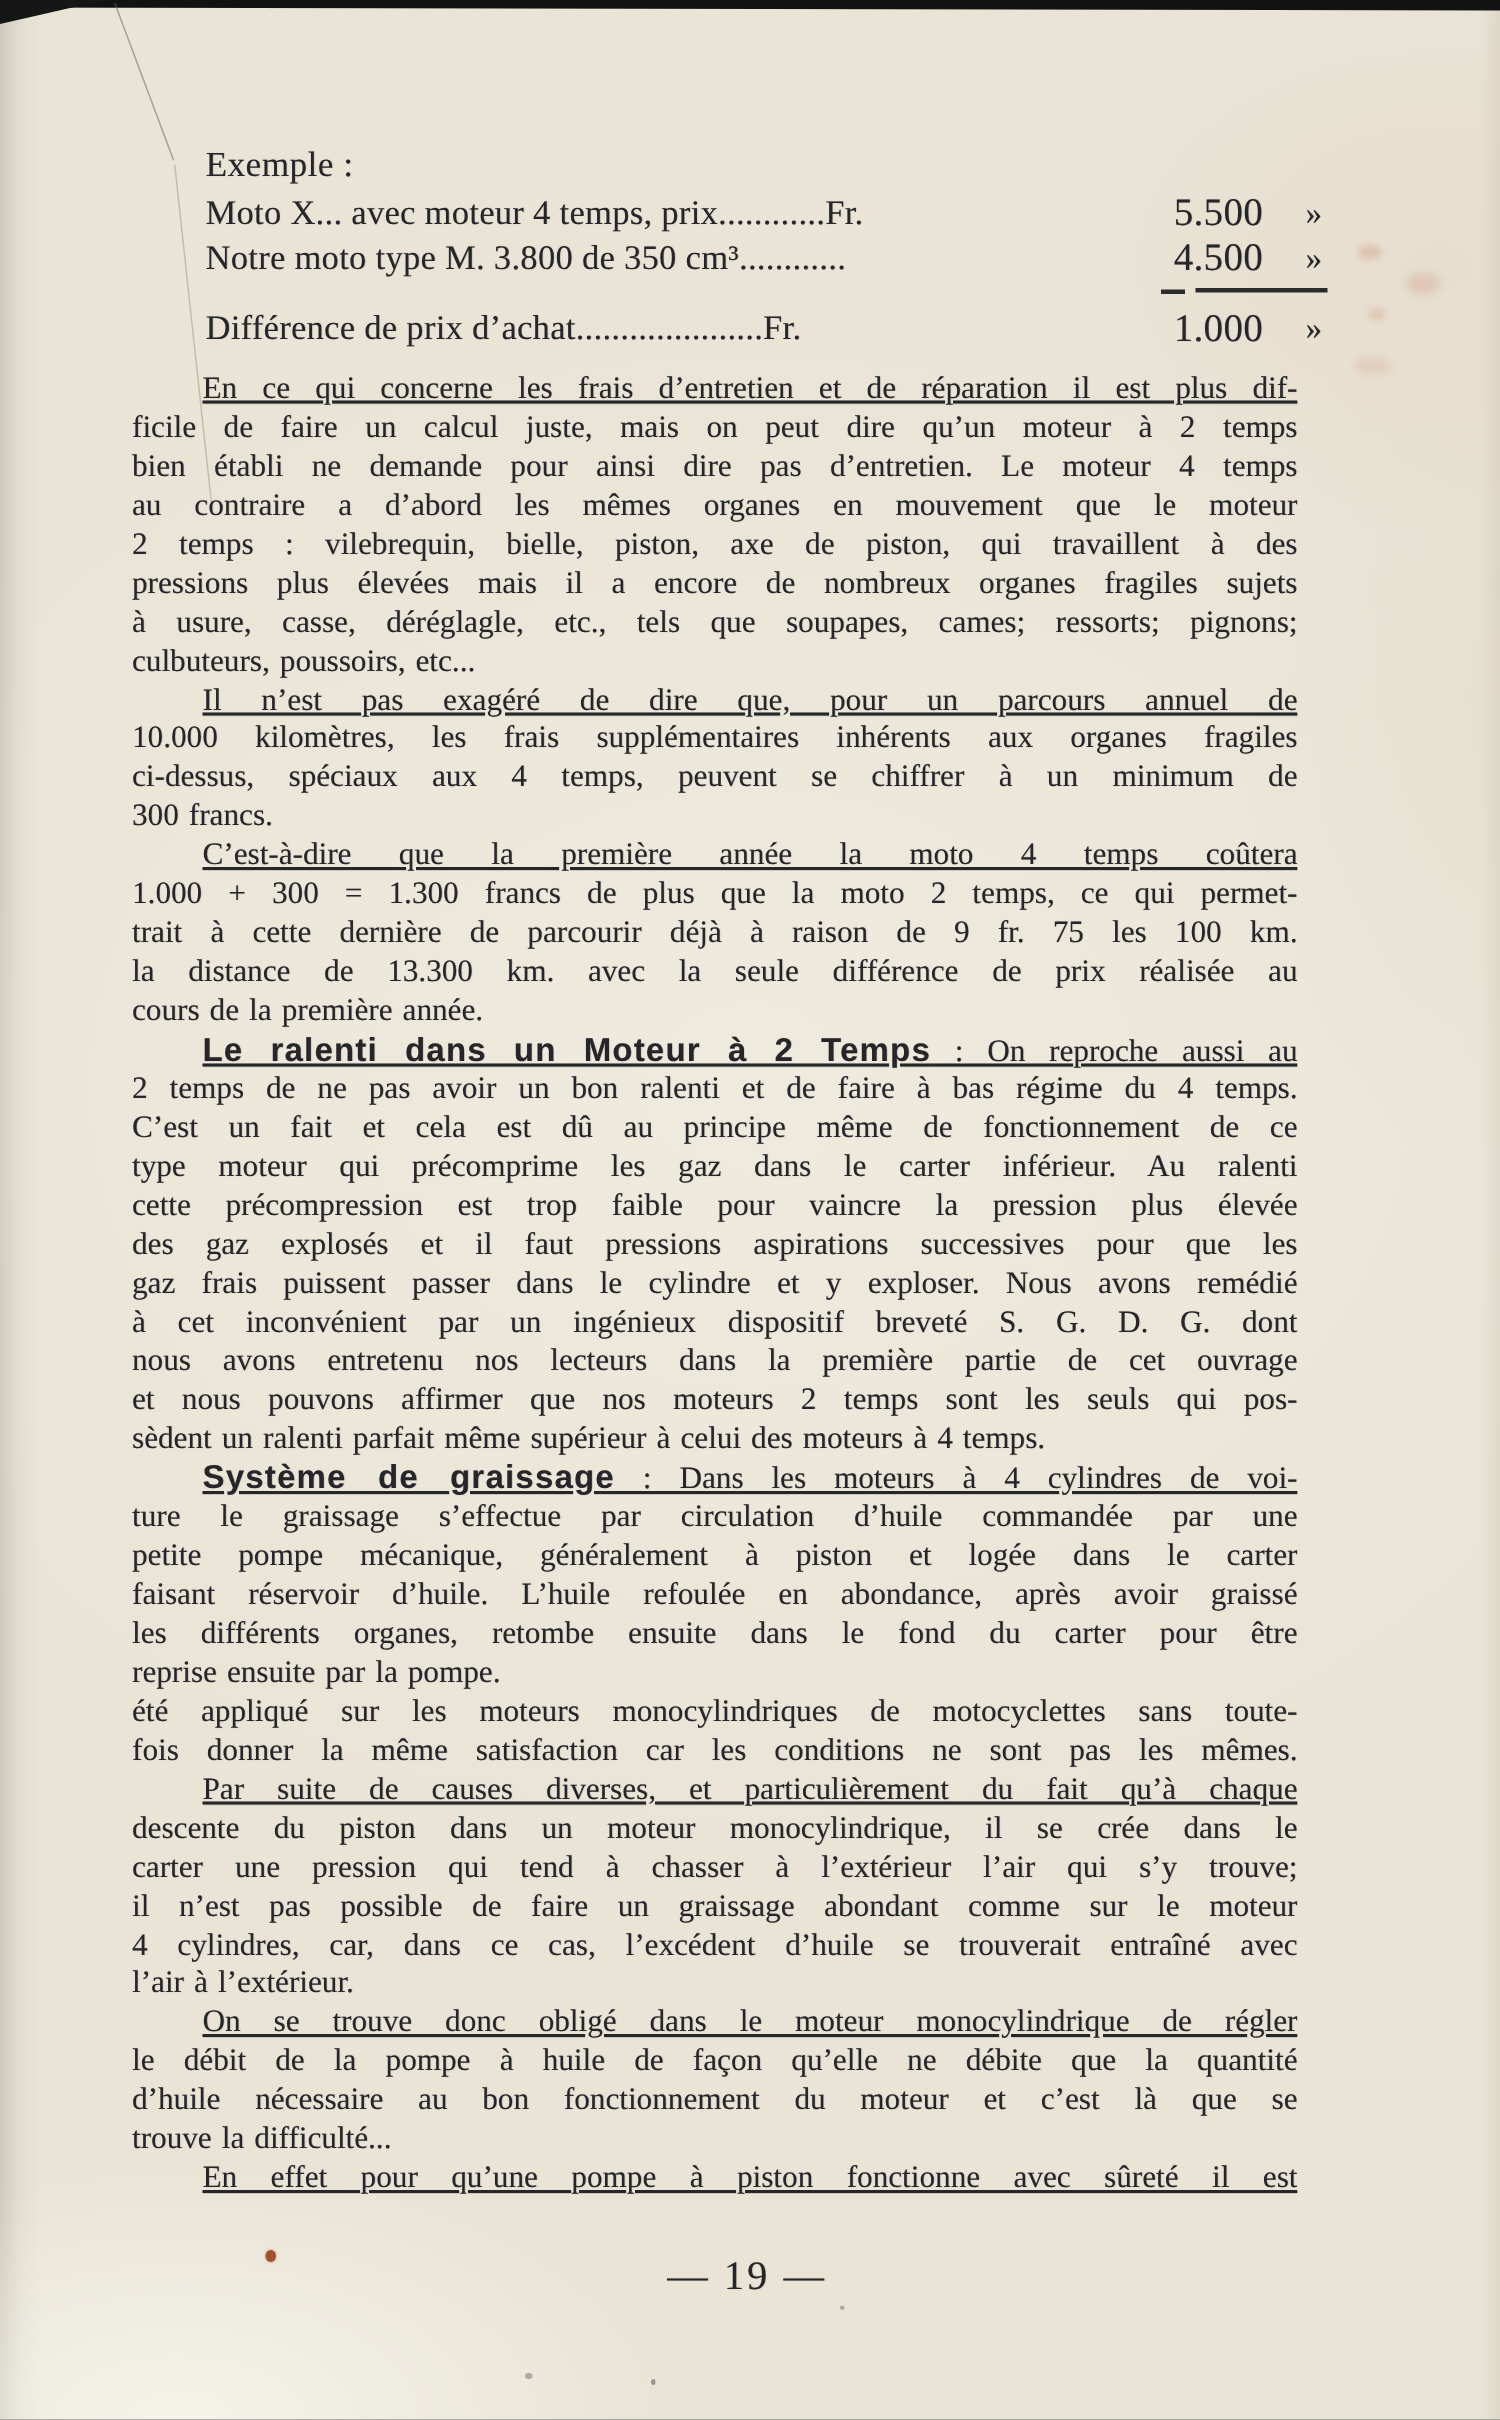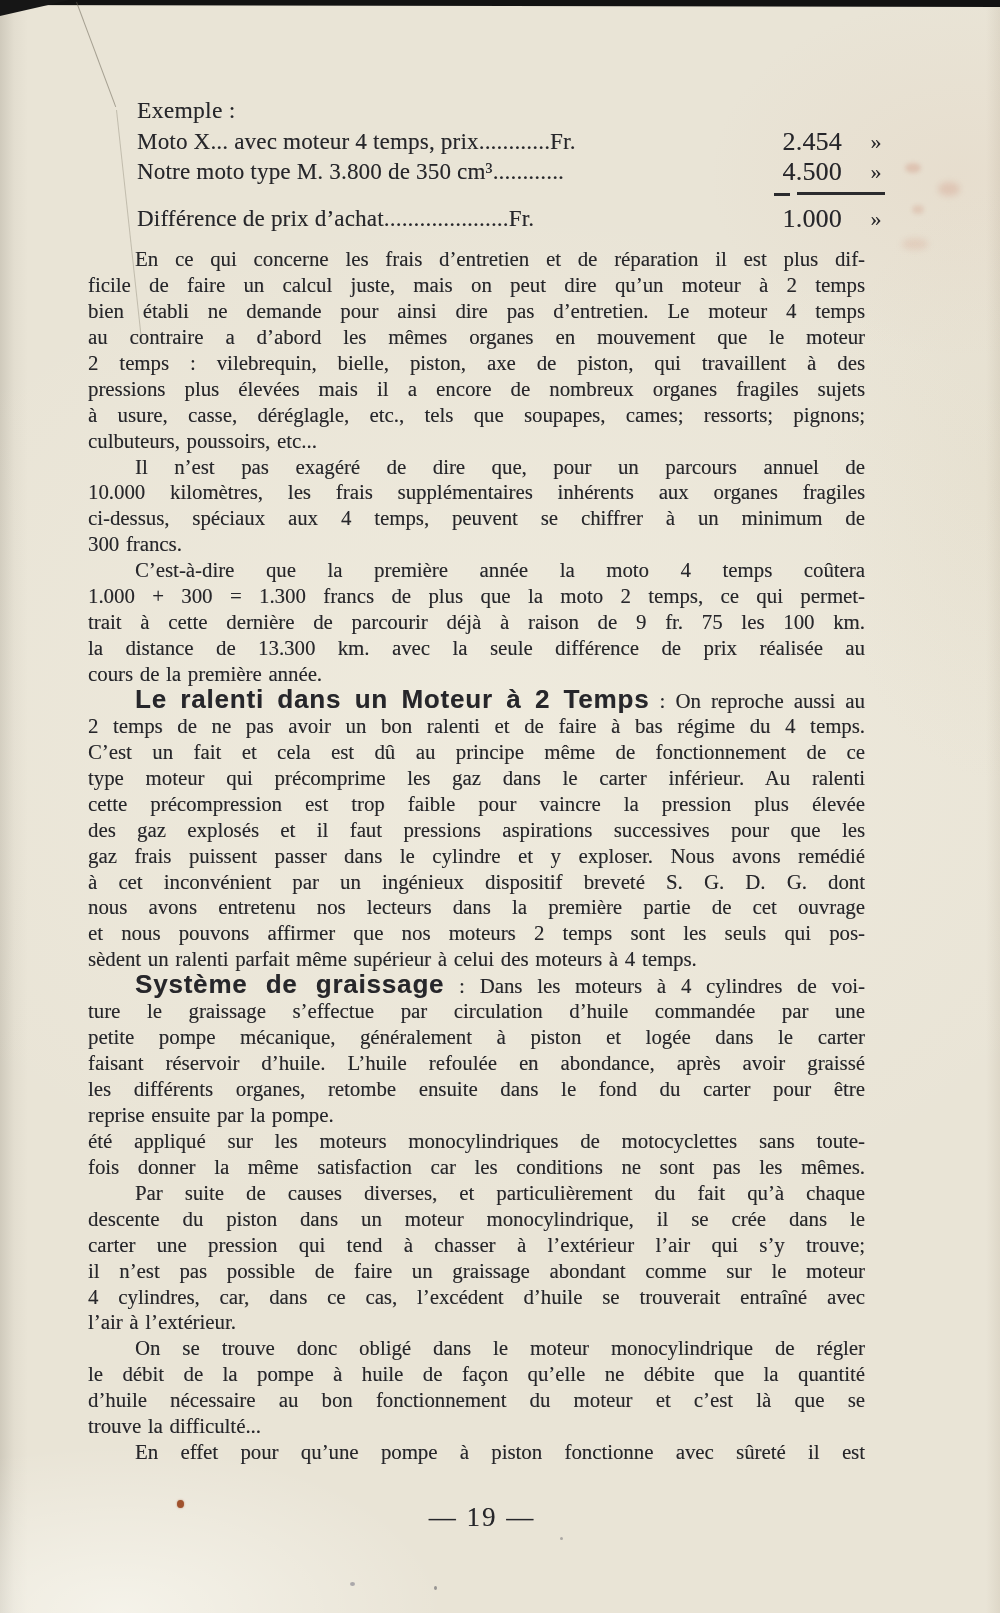--- a/index.html
+++ b/index.html
@@ -48,28 +48,28 @@
   .sum-rule-a{position:absolute;left:774px;top:193px;width:16px;height:3px;background:#2b2b2e;}
   .sum-rule-b{position:absolute;left:797px;top:192px;width:88px;height:3px;background:#2b2b2e;}
 
   
   .text-block{
     position:absolute;left:88px;top:246px;width:777px;
     font-size:20.8px;line-height:25.95px;word-spacing:1.5px;
   }
   .tl{height:25.95px;overflow:hidden;text-align:justify;}
   .tl.j::after{content:"";display:inline-block;width:100%;height:0;}
-  .tl.ind{text-indent:47px;}
+  .tl.ind{text-indent:47px;text-decoration:underline;}
   .lead{
     font-family:"Liberation Sans","DejaVu Sans",sans-serif;
-    font-weight:700;font-size:26px;letter-spacing:0.8px;word-spacing:2px;
+    font-weight:700;font-size:22px;letter-spacing:0.8px;word-spacing:2px;
   }
 
   .footer{position:absolute;left:0;top:1502px;width:964px;text-align:center;
-    font-size:27px;letter-spacing:2px;}
+    font-size:27px;letter-spacing:2px;padding-left:16px;}
 </style>
 </head>
 <body>
 
 <div class="page">
 
   <div class="topbar"></div>
   <div class="topbar-corner"></div>
   <div class="crease-a"></div>
   <div class="crease-b"></div>
@@ -79,21 +79,21 @@
   <div class="stain stain-pink3"></div>
   <div class="stain stain-pink4"></div>
   <div class="stain stain-grey1"></div>
   <div class="stain stain-grey2"></div>
   <div class="stain stain-grey3"></div>
 
   <div class="ex-heading ink">Exemple :</div>
 
   <div class="ex-row ex-row1 ink">
     <span>Moto X... avec moteur 4 temps, prix............Fr.</span>
-    <span class="ex-val">2.454</span>
+    <span class="ex-val">5.500</span>
     <span class="ex-unit">»</span>
   </div>
 
   <div class="ex-row ex-row2 ink">
     <span>Notre moto type M. 3.800 de 350 cm³............</span>
     <span class="ex-val">4.500</span>
     <span class="ex-unit">»</span>
   </div>
 
   <div class="sum-rule-a"></div>

